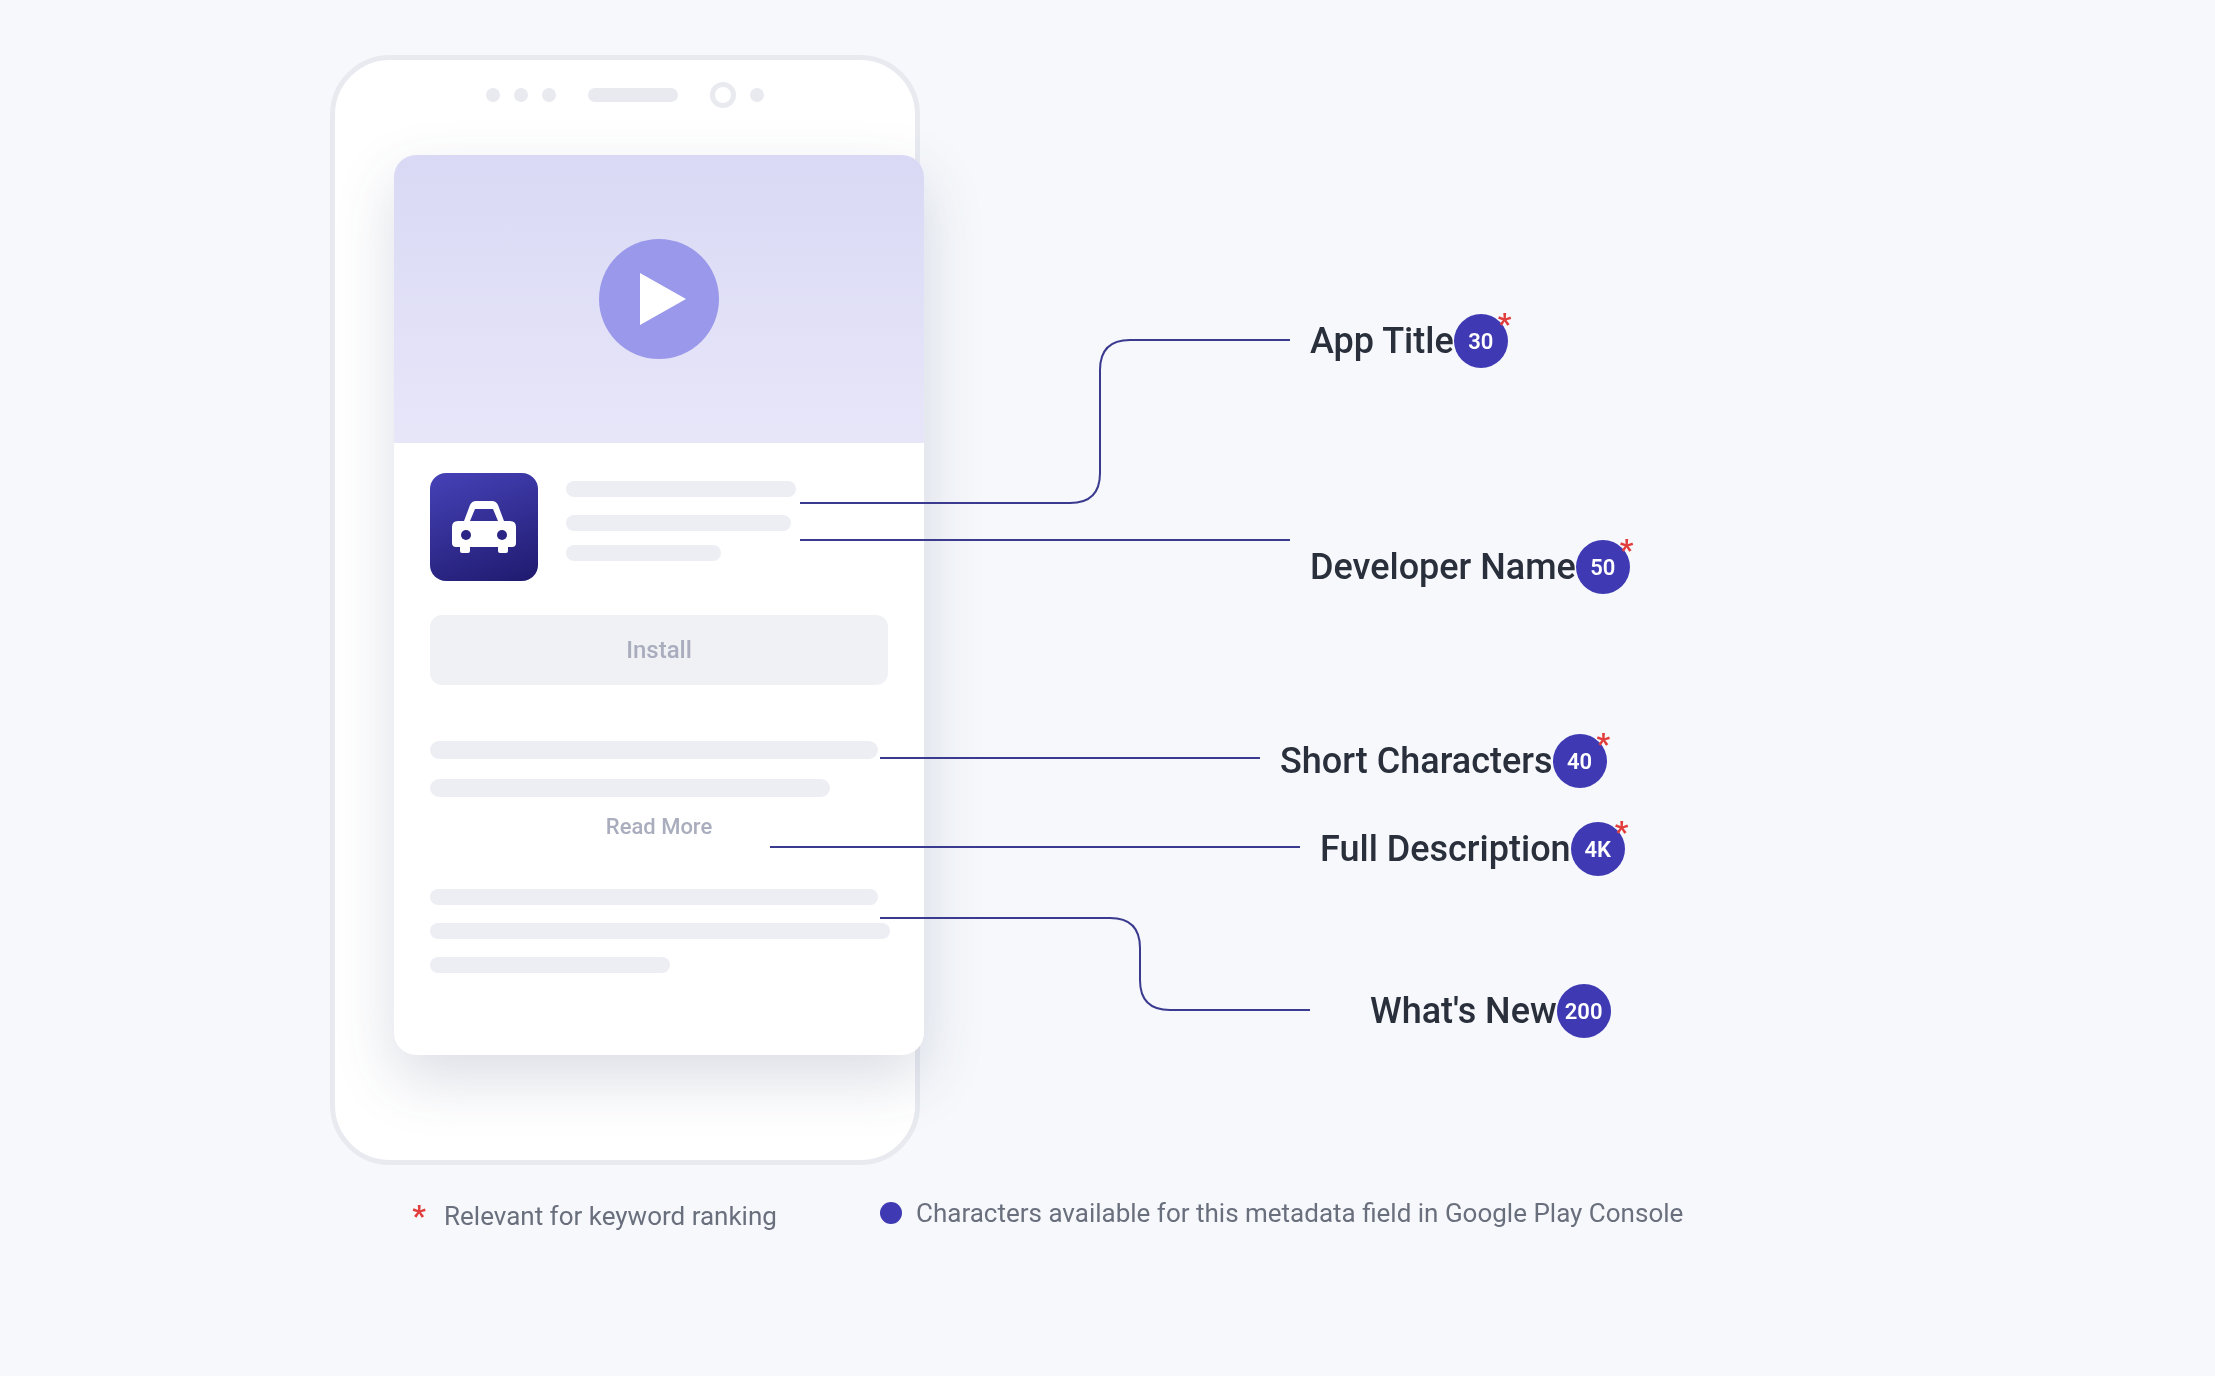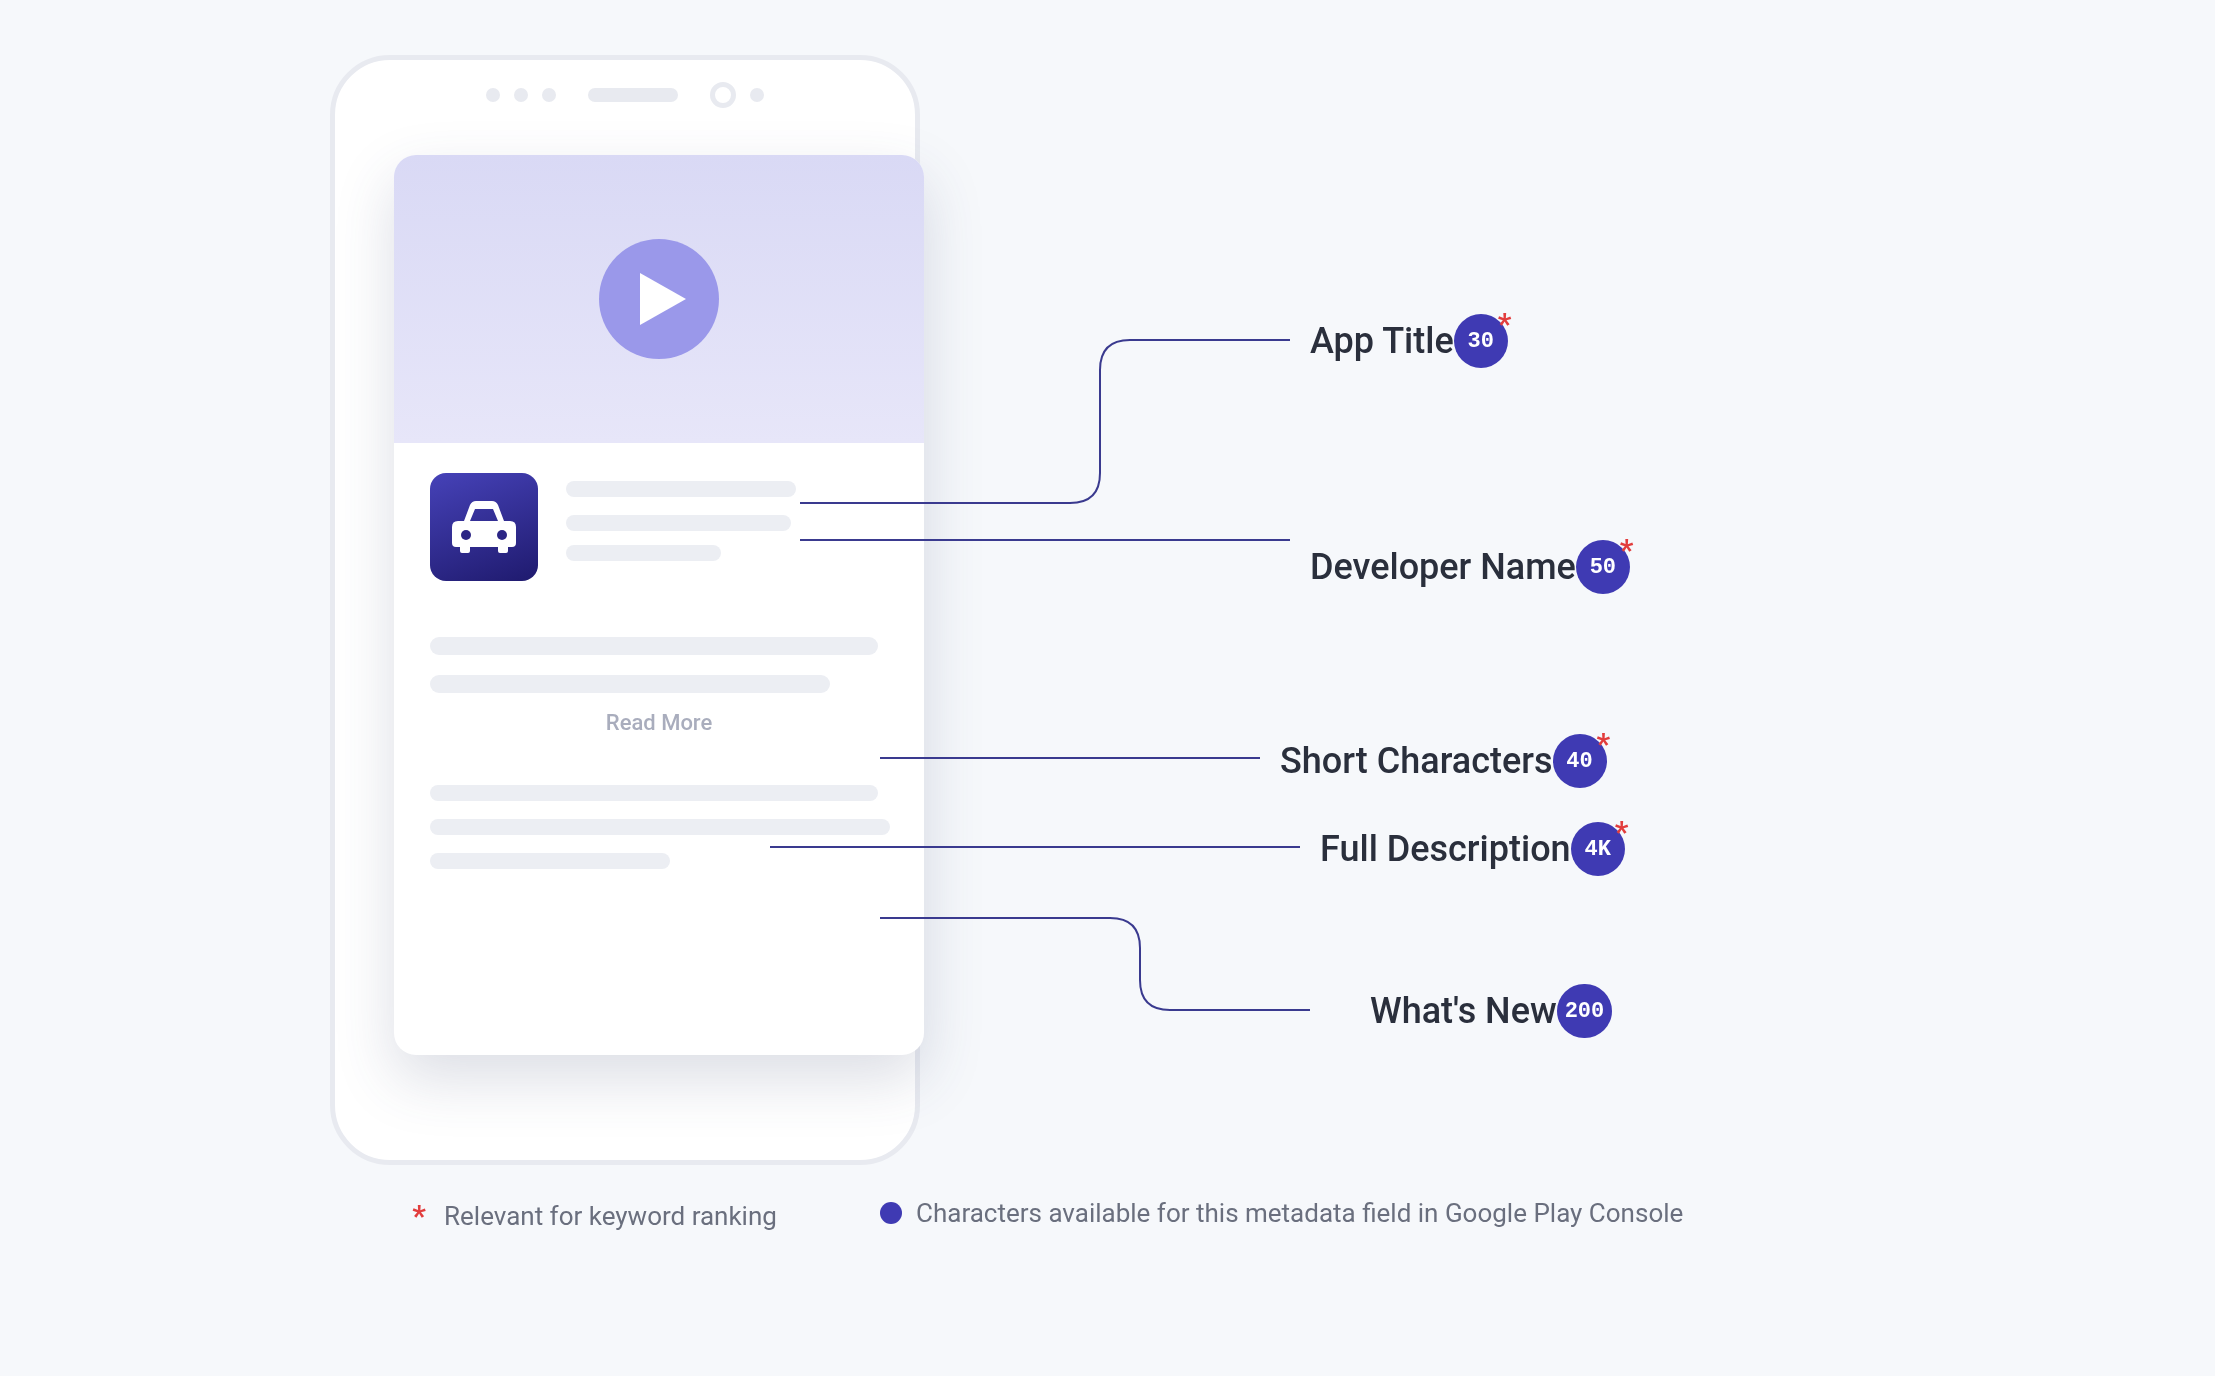--- a/index.html
+++ b/index.html
@@ -125,21 +125,21 @@
     font-weight: 500;
   }
   .badge {
     min-width: 54px; height: 54px;
     padding: 0 8px;
     border-radius: 50%;
     background: #3f3ab3;
     color: #fff;
     font-size: 22px;
     font-weight: 600;
-    display: flex; align-items: center; justify-content: center; font-family: Liberation Mono, monospace;
+    display: flex; align-items: center; justify-content: center;
   }
   .badge.wide { border-radius: 28px; }
   .asterisk {
     color: #e23d3d;
     font-size: 30px;
     font-weight: 700;
     position: relative;
     top: -18px;
     margin-left: -10px;
   }
@@ -194,20 +194,23 @@
           <circle cx="50" cy="34" r="5" fill="#2b2585"></circle>
         </svg>
       </div>
       <div class="meta-col">
         <div class="bar b1"></div>
         <div class="bar b2"></div>
         <div class="bar b3"></div>
       </div>
     </div>
 
+    <div class="install">
+      <span>Install</span>
+    </div>
 
     <div class="desc-block">
       <div class="bar d1"></div>
       <div class="bar d2"></div>
     </div>
 
     <div class="readmore">
       <span>Read More</span>
     </div>
 

